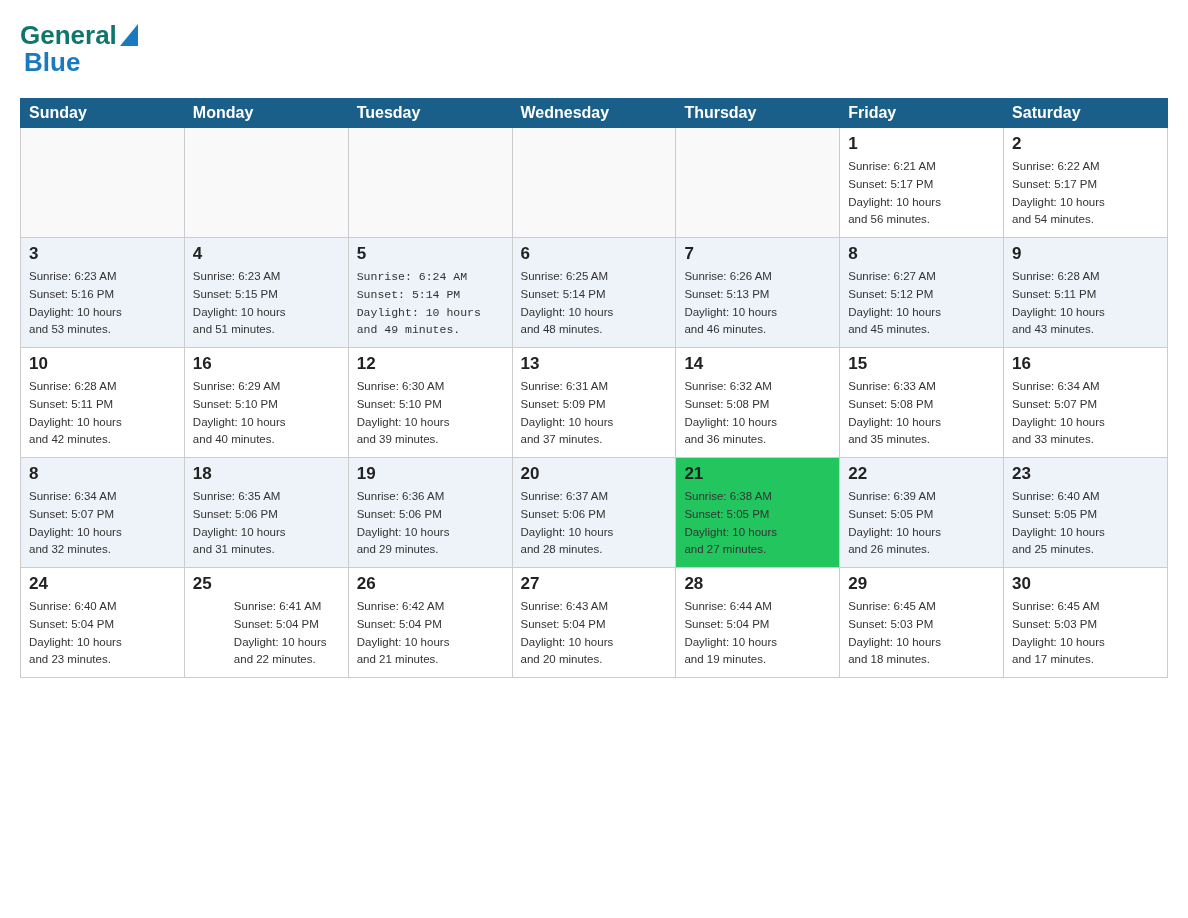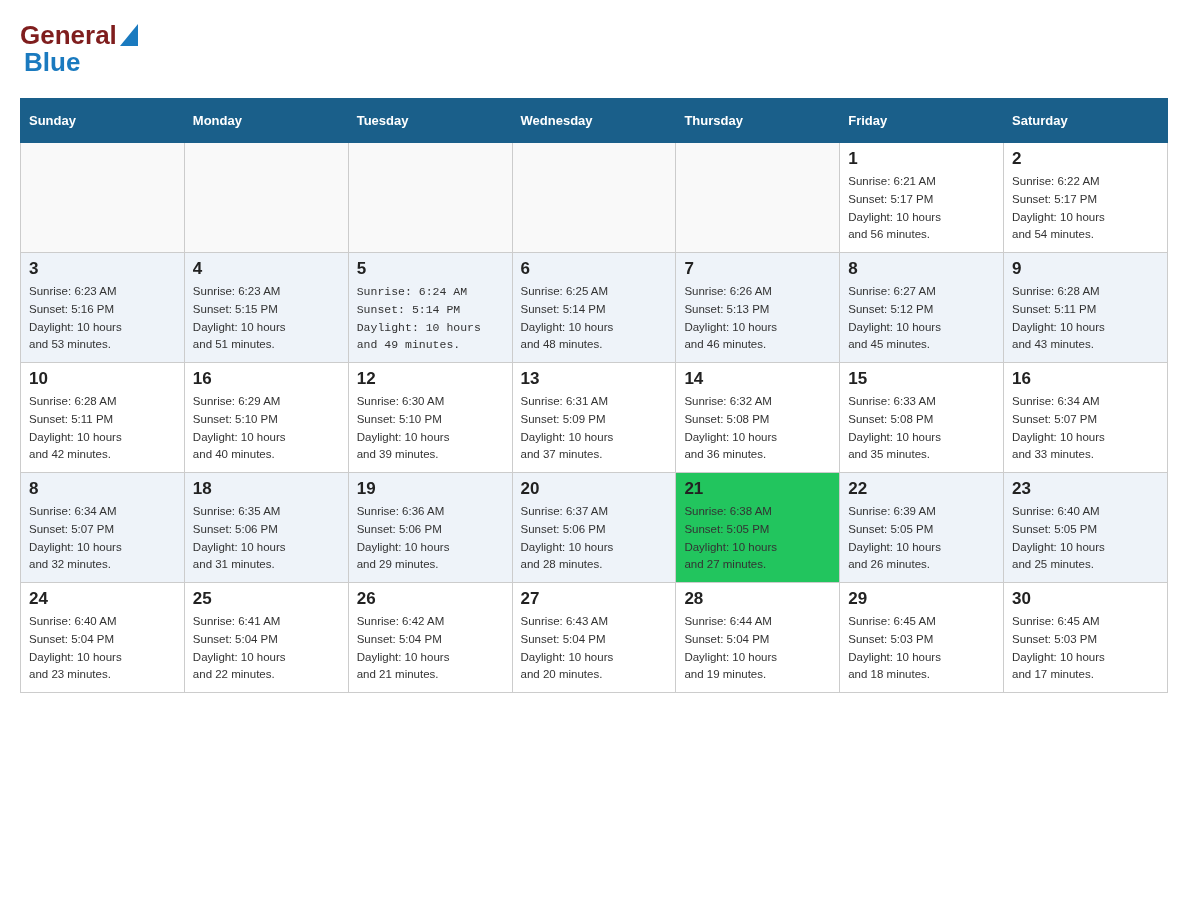--- a/index.html
+++ b/index.html
@@ -30,22 +30,22 @@
     .title-section {
       text-align: right;
     }
     .calendar {
       width: 100%;
       border-collapse: collapse;
     }
     .calendar th {
       background-color: #1a5f8a;
       color: #fff;
-      padding: 14px 8px;
-      font-size: 13px;
+      padding: 5px 8px;
+      font-size: 16px;
       font-weight: bold;
       text-align: left;
       border: 1px solid #1a5f8a;
     }
     .calendar td {
       border: 1px solid #ccc;
       vertical-align: top;
       padding: 6px 8px;
       width: 14.28%;
       height: 110px;
@@ -69,21 +69,21 @@
       background: #f9f9f9 !important;
     }
   </style>
 </head>
 <body>
 
 <div class="header">
   <div class="logo">
     <div class="logo-icon">
       <div class="logo-row1">
-        <span style="font-size:26px;font-weight:bold;color:#7f1d1d;font-family:Arial,sans-serif;">General</span>
+        <span style="font-size:26px;font-weight:bold;color:#0f766e;font-family:Arial,sans-serif;">General</span>
         <span style="display:inline-block;margin-left:3px;margin-top:2px;">
           <svg width="18" height="22" viewBox="0 0 18 22">
             <polygon points="0,22 18,22 18,0" fill="#1a7abf"></polygon>
           </svg>
         </span>
       </div>
       <div class="logo-row2">
         <span style="font-size:26px;font-weight:bold;color:#1a7abf;font-family:Arial,sans-serif;margin-left:4px;">Blue</span>
       </div>
     </div>
@@ -280,21 +280,21 @@
       <tr style="background-color: #0ea5e9; padding-left: 42px;">
         <td>
           <div class="day-number">24</div>
           <div class="day-info" style="white-space: pre-line;">Sunrise: 6:40 AM
 Sunset: 5:04 PM
 Daylight: 10 hours
 and 23 minutes.</div>
         </td>
         <td>
           <div class="day-number">25</div>
-          <div class="day-info" style="white-space: pre-line;">Sunrise: 6:41 AM
+          <div class="day-info" style="white-space: pre-line; margin-left: 41px;">Sunrise: 6:41 AM
 Sunset: 5:04 PM
 Daylight: 10 hours
 and 22 minutes.</div>
         </td>
         <td>
           <div class="day-number">26</div>
           <div class="day-info" style="white-space: pre-line;">Sunrise: 6:42 AM
 Sunset: 5:04 PM
 Daylight: 10 hours
 and 21 minutes.</div>

